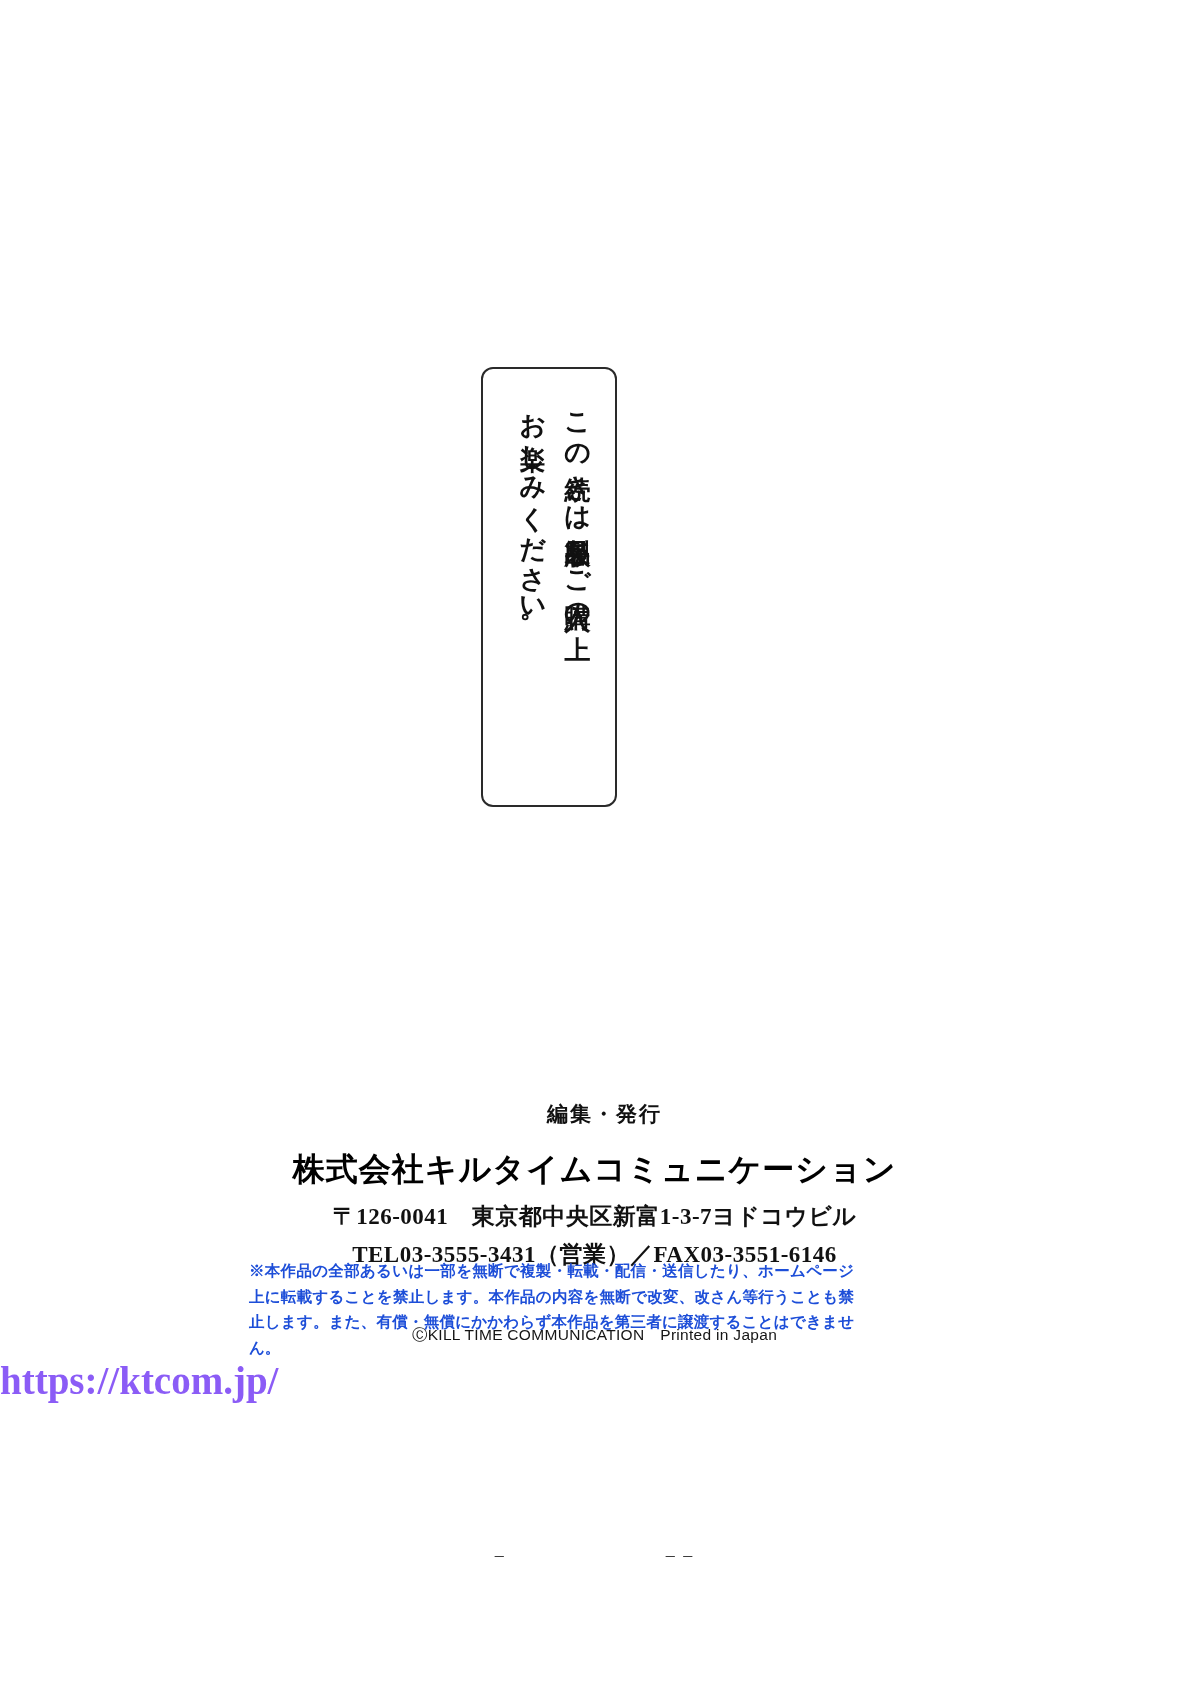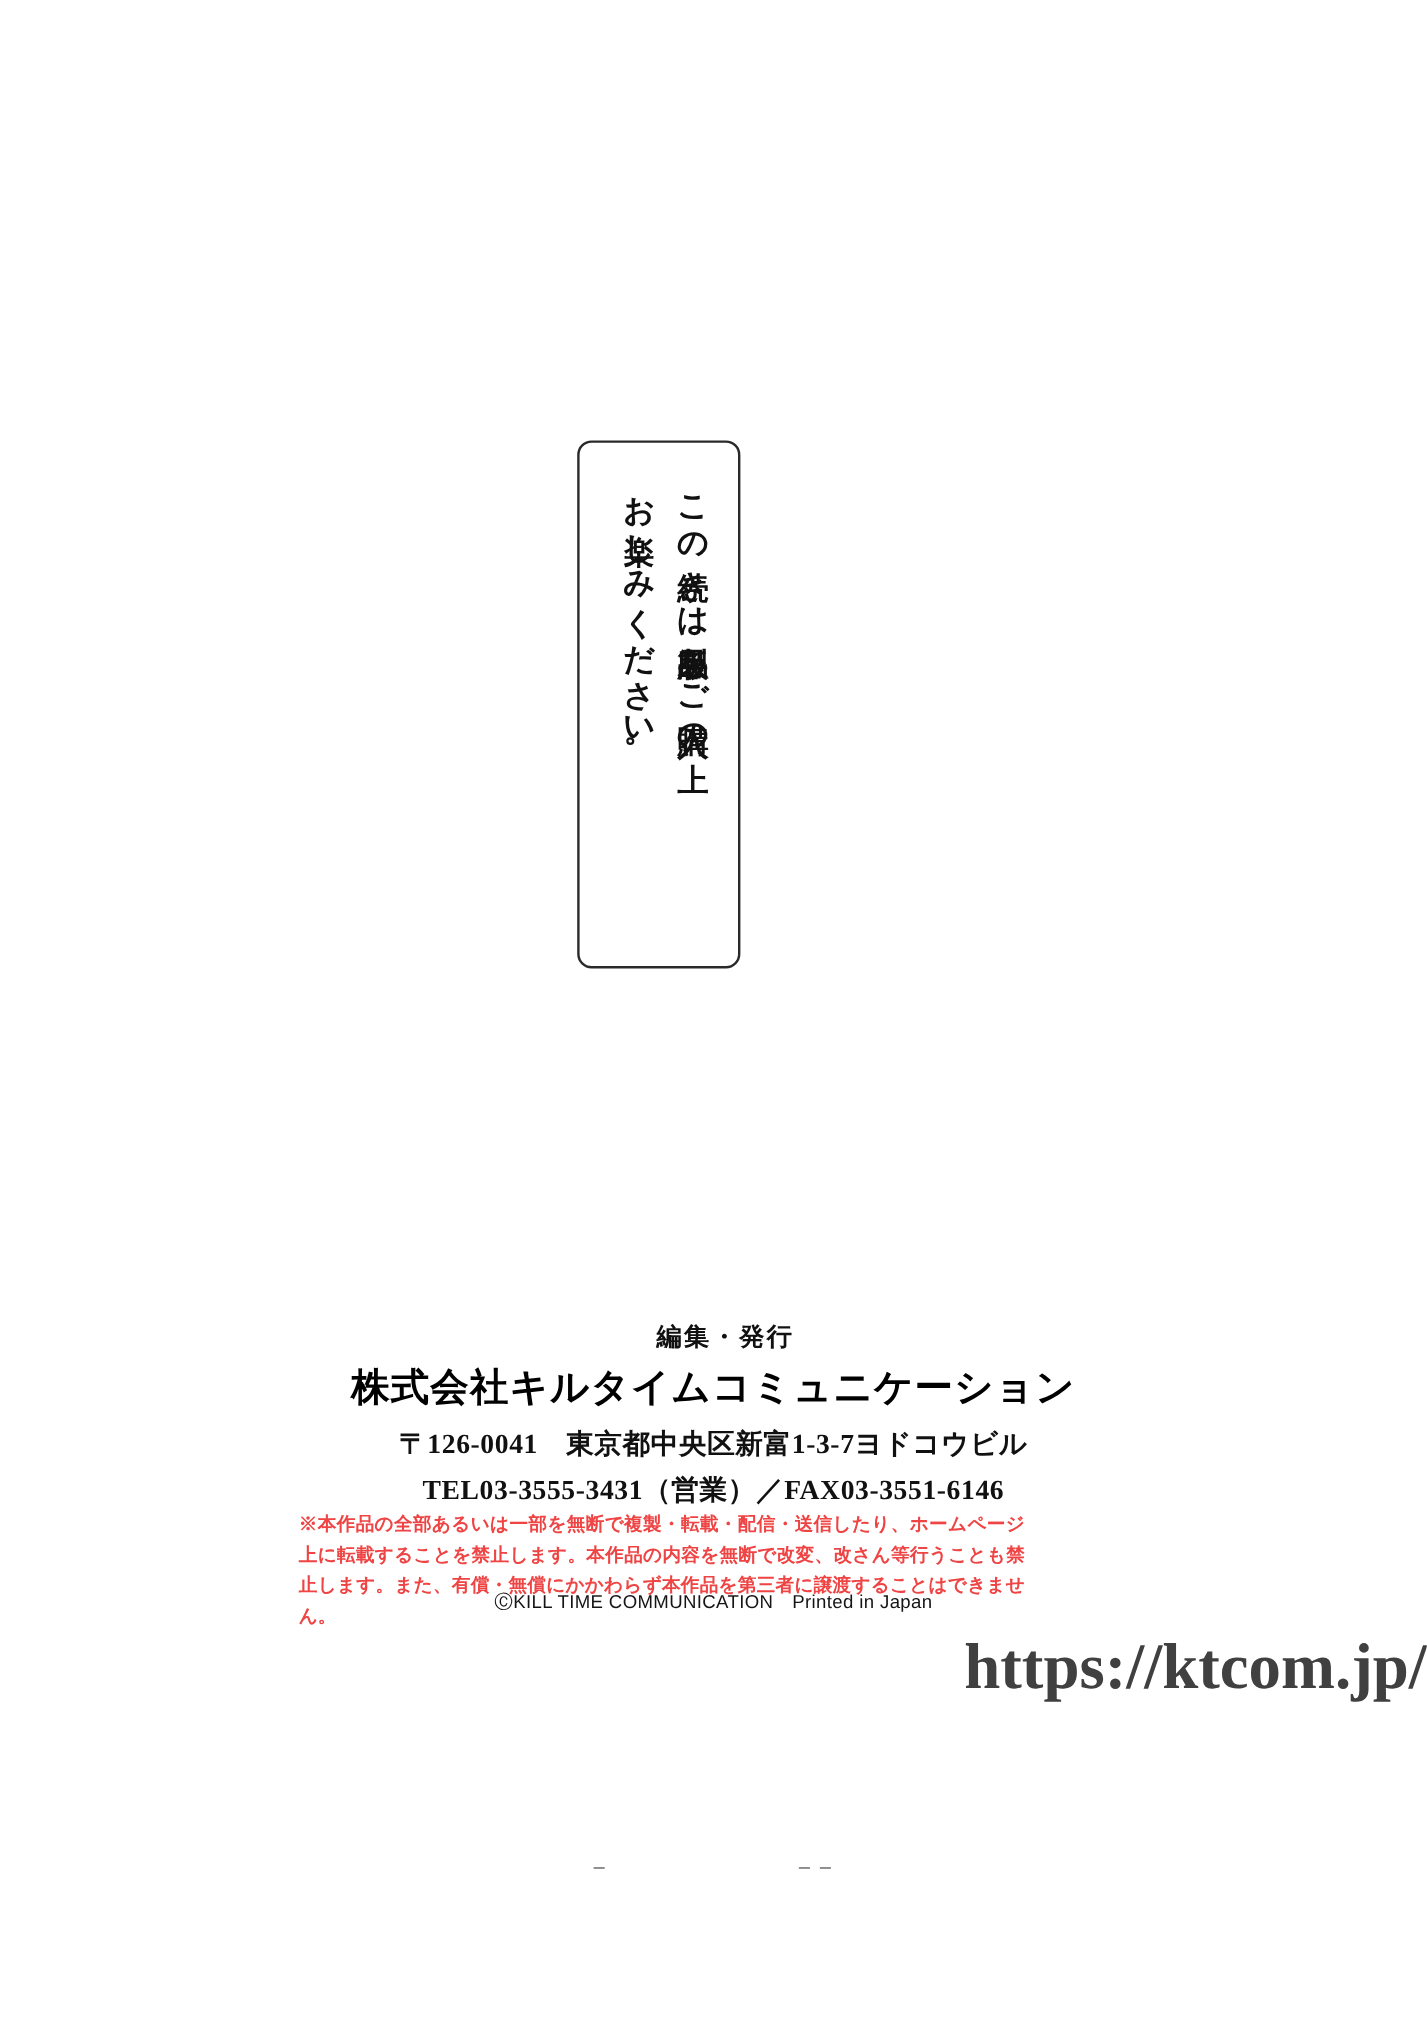--- a/index.html
+++ b/index.html
@@ -52,21 +52,21 @@
     left: 0;
     top: 1100px;
     width: 100%;
     text-align: center;
   }
   .pub-lead {
     font-family: Liberation Serif, serif;
     font-size: 21px;
     font-weight: 700;
     letter-spacing: 2px;
-    margin-bottom: 7px;
+    margin-bottom: 20px;
     color: #111;
     padding-left: 20px;
   }
   .pub-name {
     font-family: Liberation Mono, monospace;
     font-size: 32px;
     font-weight: 700;
     letter-spacing: 1px;
     margin-bottom: 9px;
     color: #000;
@@ -91,47 +91,47 @@
   
   .legal {
     position: absolute;
     left: 249px;
     top: 1258px;
     width: 605px;
     font-family: Liberation Sans, sans-serif;
     font-size: 15.5px;
     line-height: 1.65;
     text-align: justify;
-    color: #ef4444;
+    color: #1d4ed8;
     font-weight: 600;
   }
   .copyright {
     position: absolute;
     left: 0;
     top: 1325px;
     width: 100%;
     text-align: center;
     font-family: "Liberation Sans", sans-serif;
     font-size: 15.5px;
     letter-spacing: 0.3px;
     color: #151515;
   }
 
   
   .url {
     position: absolute;
     left: 0;
     top: 1358px;
     width: 100%;
-    text-align: right;
+    text-align: left;
     font-family: "Liberation Serif", "DejaVu Serif", serif;
-    font-size: 54px;
+    font-size: 39px;
     font-weight: 700;
     letter-spacing: 0px;
-    color: #404040;
+    color: #8b5cf6;
   }
 
   
   .footer-marks {
     position: absolute;
     left: 0;
     top: 1545px;
     width: 100%;
     display: flex;
     justify-content: center;

